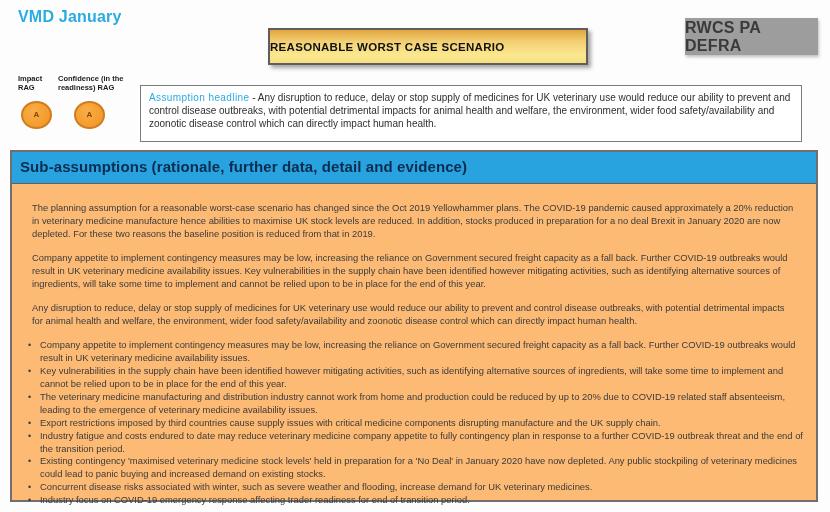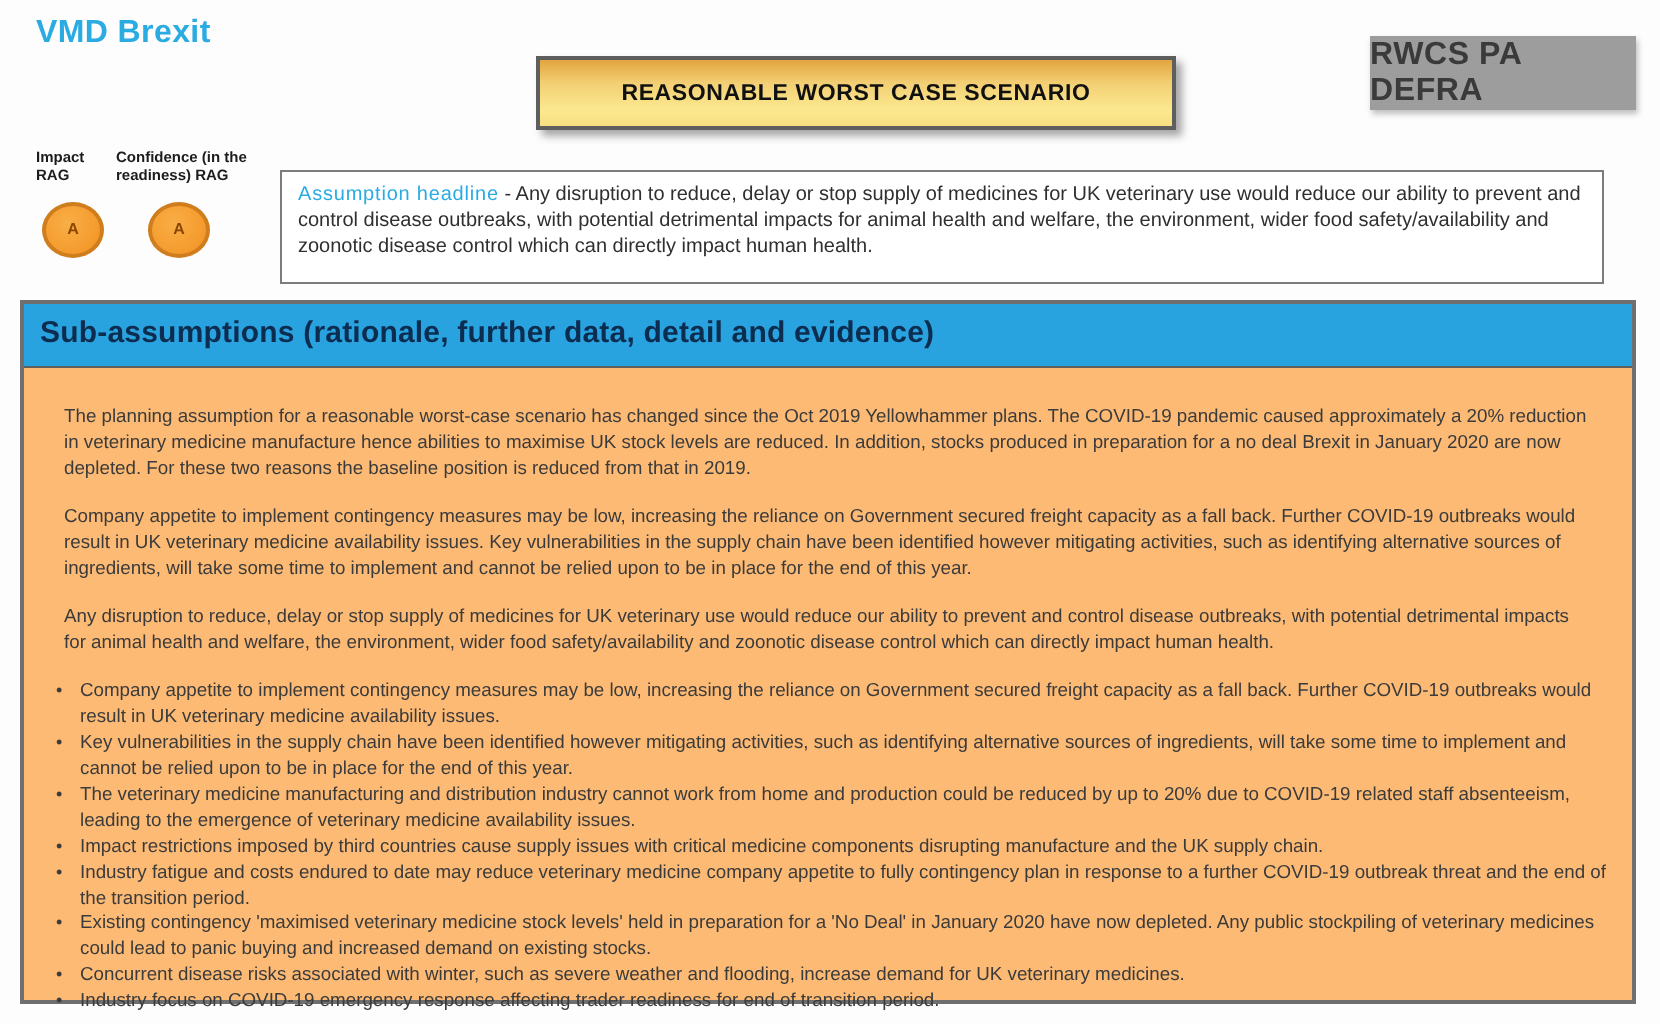--- a/index.html
+++ b/index.html
@@ -11,21 +11,21 @@
   
   .logo{
     position:absolute;left:18px;top:8px;
     font-size:16px;font-weight:bold;color:#2aabe2;letter-spacing:.2px;
   }
   
   .banner{
     position:absolute;left:268px;top:28px;width:316px;height:33px;
     background:linear-gradient(to bottom,#e2a53e 0%,#f3cf74 35%,#fbe88e 75%,#f7df82 100%);
     border:2px solid #5e5e5e;box-shadow:3px 3px 4px rgba(0,0,0,.35);
-    display:flex;align-items:center;justify-content:center;
+    display:flex;align-items:center;justify-content:flex-start;
   }
   .banner span{font-size:11.5px;font-weight:bold;color:#111;letter-spacing:.3px;}
   
   .badge{
     position:absolute;right:12px;top:18px;width:133px;height:37px;
     background:#9d9d9d;display:flex;align-items:center;justify-content:center;
     box-shadow:1px 2px 3px rgba(0,0,0,.25);
   }
   .badge span{font-size:16px;font-weight:bold;color:#3a3a3a;letter-spacing:.3px;}
   
@@ -67,21 +67,21 @@
   .bullets li{position:relative;padding-left:13px;margin:0;}
   .bullets li::before{
     content:"\2022";position:absolute;left:1px;top:0;color:#3b3b3b;font-size:9px;
   }
 </style>
 </head>
 <body>
 
 <div class="page">
 
-  <div class="logo">VMD Brexit</div>
+  <div class="logo">VMD January</div>
 
   <div class="banner">
     <span>REASONABLE WORST CASE SCENARIO</span>
   </div>
 
   <div class="badge">
     <span>RWCS PA DEFRA</span>
   </div>
 
   <div class="rag-col rag-impact">
@@ -107,21 +107,21 @@
       <span>Sub-assumptions (rationale, further data, detail and evidence)</span>
     </div>
     <div class="main-body">
       <p>The planning assumption for a reasonable worst-case scenario has changed since the Oct 2019 Yellowhammer plans.  The COVID-19 pandemic caused approximately a 20% reduction in veterinary medicine manufacture hence abilities to maximise UK stock levels are reduced. In addition, stocks produced in preparation for a no deal Brexit in January 2020 are now depleted. For these two reasons the baseline position is reduced from that in 2019.</p>
       <p>Company appetite to implement contingency measures may be low, increasing the reliance on Government secured freight capacity as a fall back. Further COVID-19 outbreaks would result in UK veterinary medicine availability issues. Key vulnerabilities in the supply chain have been identified however mitigating activities, such as identifying alternative sources of ingredients, will take some time to implement and cannot be relied upon to be in place for the end of this year.</p>
       <p>Any disruption to reduce, delay or stop supply of medicines for UK veterinary use would reduce our ability to prevent and control disease outbreaks, with potential detrimental impacts for animal health and welfare, the environment, wider food safety/availability and zoonotic disease control which can directly impact human health.</p>
       <ul class="bullets">
         <li>Company appetite to implement contingency measures may be low, increasing the reliance on Government secured freight capacity as a fall back. Further COVID-19 outbreaks would result in UK veterinary medicine availability issues.</li>
         <li>Key vulnerabilities in the supply chain have been identified however mitigating activities, such as identifying alternative sources of ingredients, will take some time to implement and cannot be relied upon to be in place for the end of this year.</li>
         <li>The veterinary medicine manufacturing and distribution industry cannot work from home and production could be reduced by up to 20% due to COVID-19 related staff absenteeism, leading to the emergence of veterinary medicine availability issues.</li>
-        <li>Impact restrictions imposed by third countries cause supply issues with critical medicine components disrupting manufacture and the UK supply chain.</li>
+        <li>Export restrictions imposed by third countries cause supply issues with critical medicine components disrupting manufacture and the UK supply chain.</li>
         <li>Industry fatigue and costs endured to date may reduce veterinary medicine company appetite to fully contingency plan in response to a further COVID-19 outbreak threat and the end of the transition period.</li>
         <li>Existing contingency 'maximised veterinary medicine stock levels' held in preparation for a 'No Deal' in January 2020 have now depleted. Any public stockpiling of veterinary medicines could lead to panic buying and increased demand on existing stocks.</li>
         <li>Concurrent disease risks associated with winter, such as severe weather and flooding, increase demand for UK veterinary medicines.</li>
         <li>Industry focus on COVID-19 emergency response affecting trader readiness for end of transition period.</li>
       </ul>
     </div>
   </div>
 
 </div>
 

